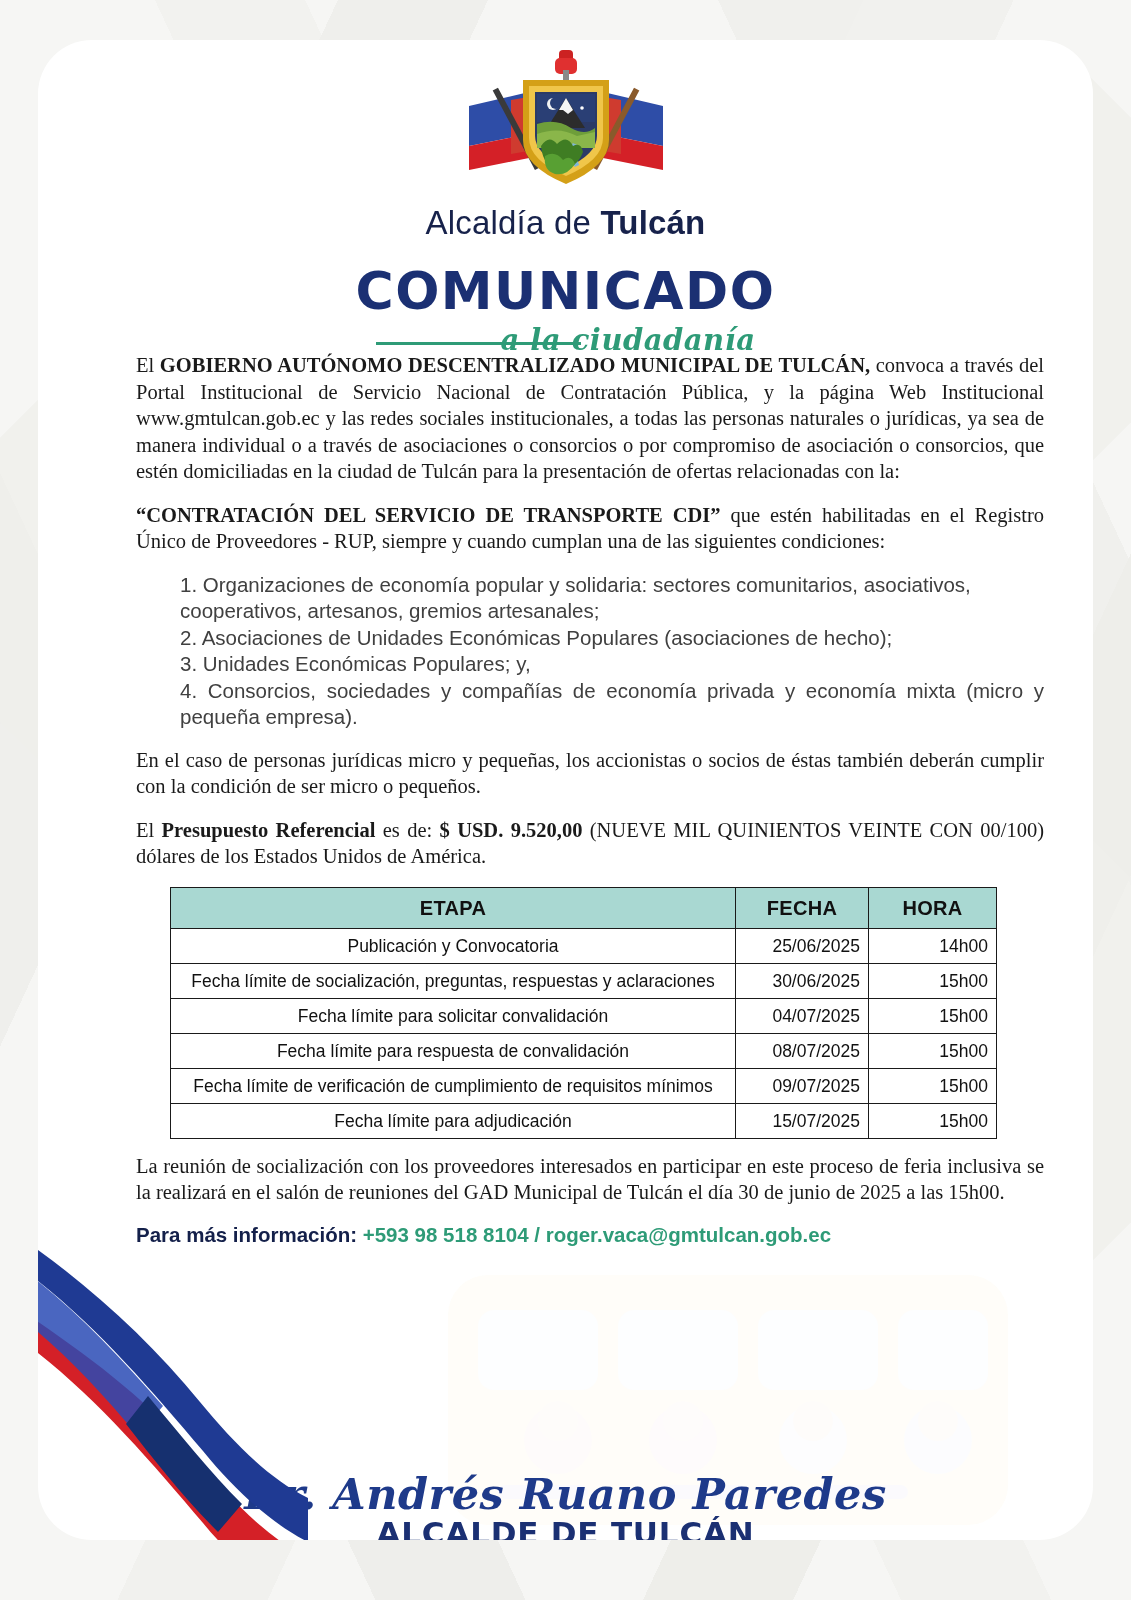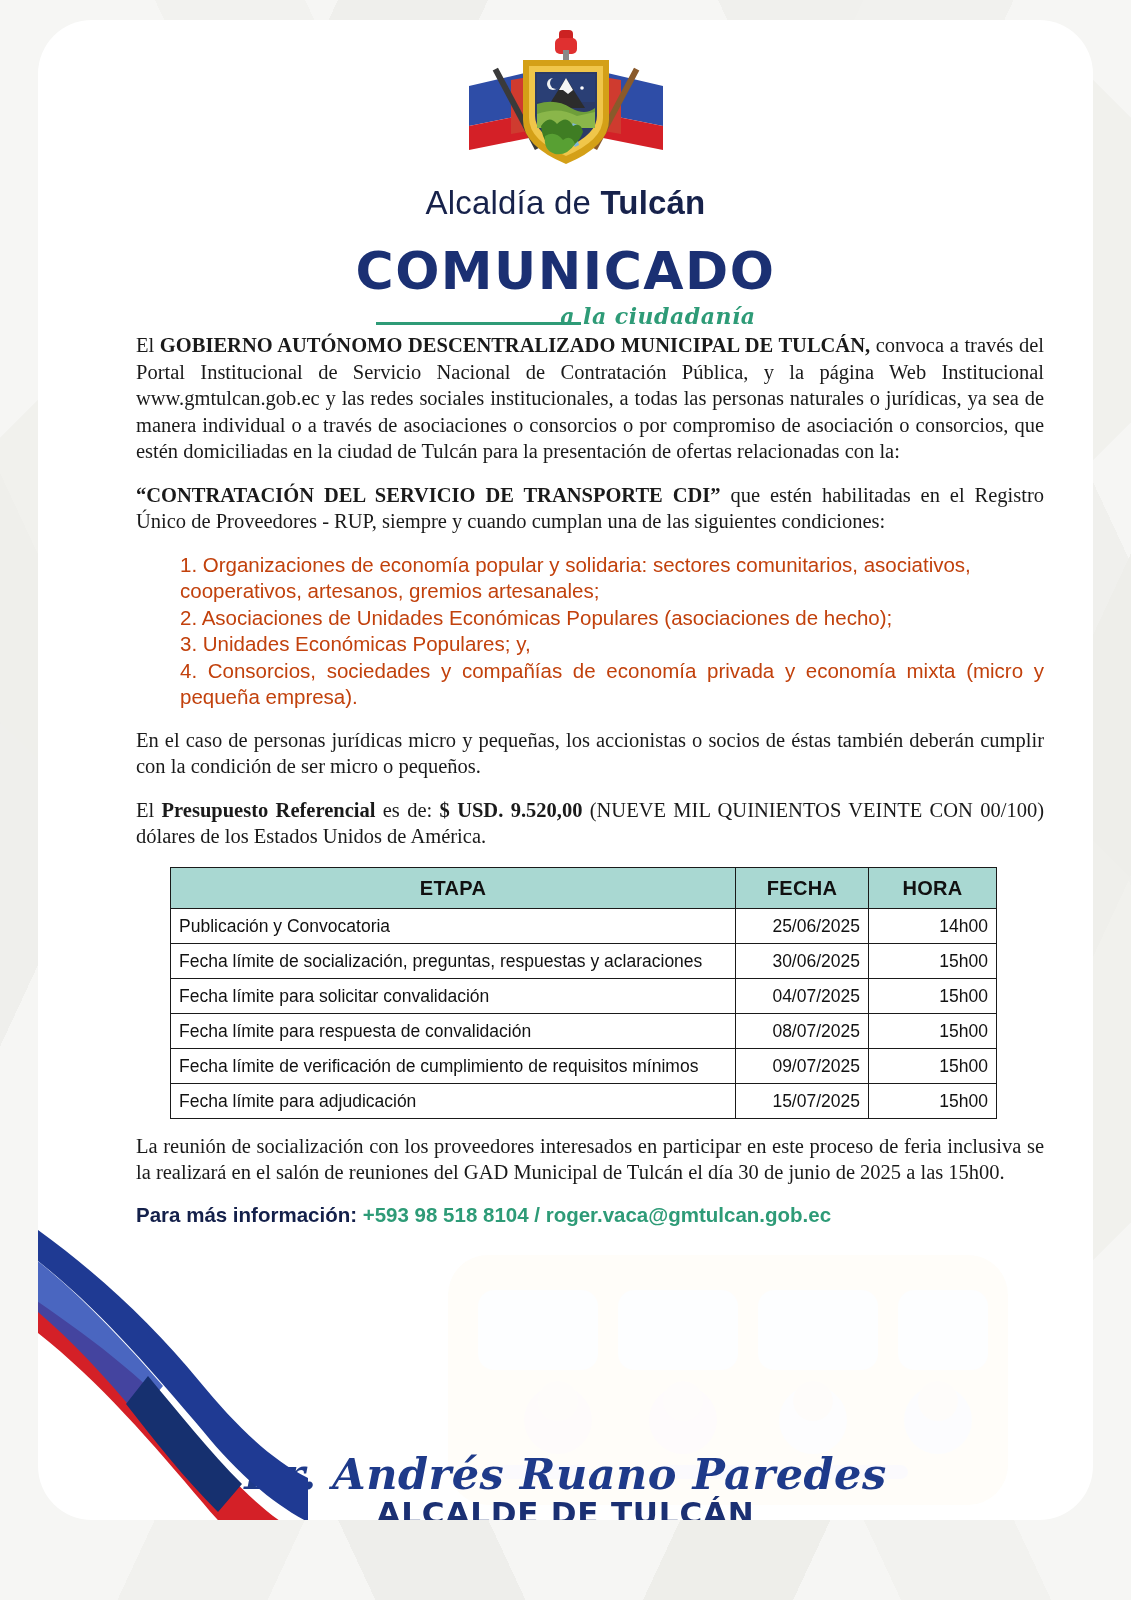--- a/index.html
+++ b/index.html
@@ -36,21 +36,21 @@
     width: 300px; height: 300px;
     background: #efefeb;
     opacity: .75;
     transform: rotate(45deg);
   }
 
   
   .card {
     position: absolute;
     left: 38px;
-    top: 20px;
+    top: 40px;
     width: 1055px;
     height: 1500px;
     background: #ffffff;
     border-radius: 54px;
     box-shadow: 0 0 0 0 rgba(0,0,0,0);
     overflow: hidden;
   }
 
   
   .watermark {
@@ -115,21 +115,21 @@
     height: 3px;
     background: #2e9b77;
   }
   .com-sub {
     position: absolute;
     right: 0;
     top: -2px;
     font-family: "DejaVu Serif", serif;
     font-style: italic;
     font-weight: 700;
-    font-size: 22px;
+    font-size: 29px;
     color: #2e9b77;
     letter-spacing: .5px;
   }
 
   
   .content {
     position: absolute;
     left: 98px;
     top: 312px;
     width: 908px;
@@ -146,21 +146,21 @@
   .tight { margin-bottom: 0; }
 
   .list {
     margin: 0 0 16px 0;
     padding-left: 44px;
   }
   .list li {
     list-style: none;
     font-size: 20.5px;
     line-height: 26.5px;
-    color: #c2410c;
+    color: #404040;
     text-align: justify;
   }
   .list li.just { text-align: justify; }
 
   .crono-title {
     font-size: 20.5px;
     font-weight: 700;
     color: #111;
     margin: 2px 0 14px 8px;
   }
@@ -182,21 +182,21 @@
     line-height: 24px;
   }
   table.crono thead th {
     background: #a9d8d2;
     font-weight: 700;
     font-size: 20px;
     text-align: center;
     padding: 8px 6px;
     letter-spacing: .3px;
   }
-  table.crono td.etapa { text-align: left; }
+  table.crono td.etapa { text-align: center; }
   table.crono td.fecha,
   table.crono td.hora { text-align: right; }
   col.c-etapa { width: 565px; }
   col.c-fecha { width: 133px; }
   col.c-hora  { width: 128px; }
 
   .after-table {
     margin-top: 14px;
   }
   .contact-line {

